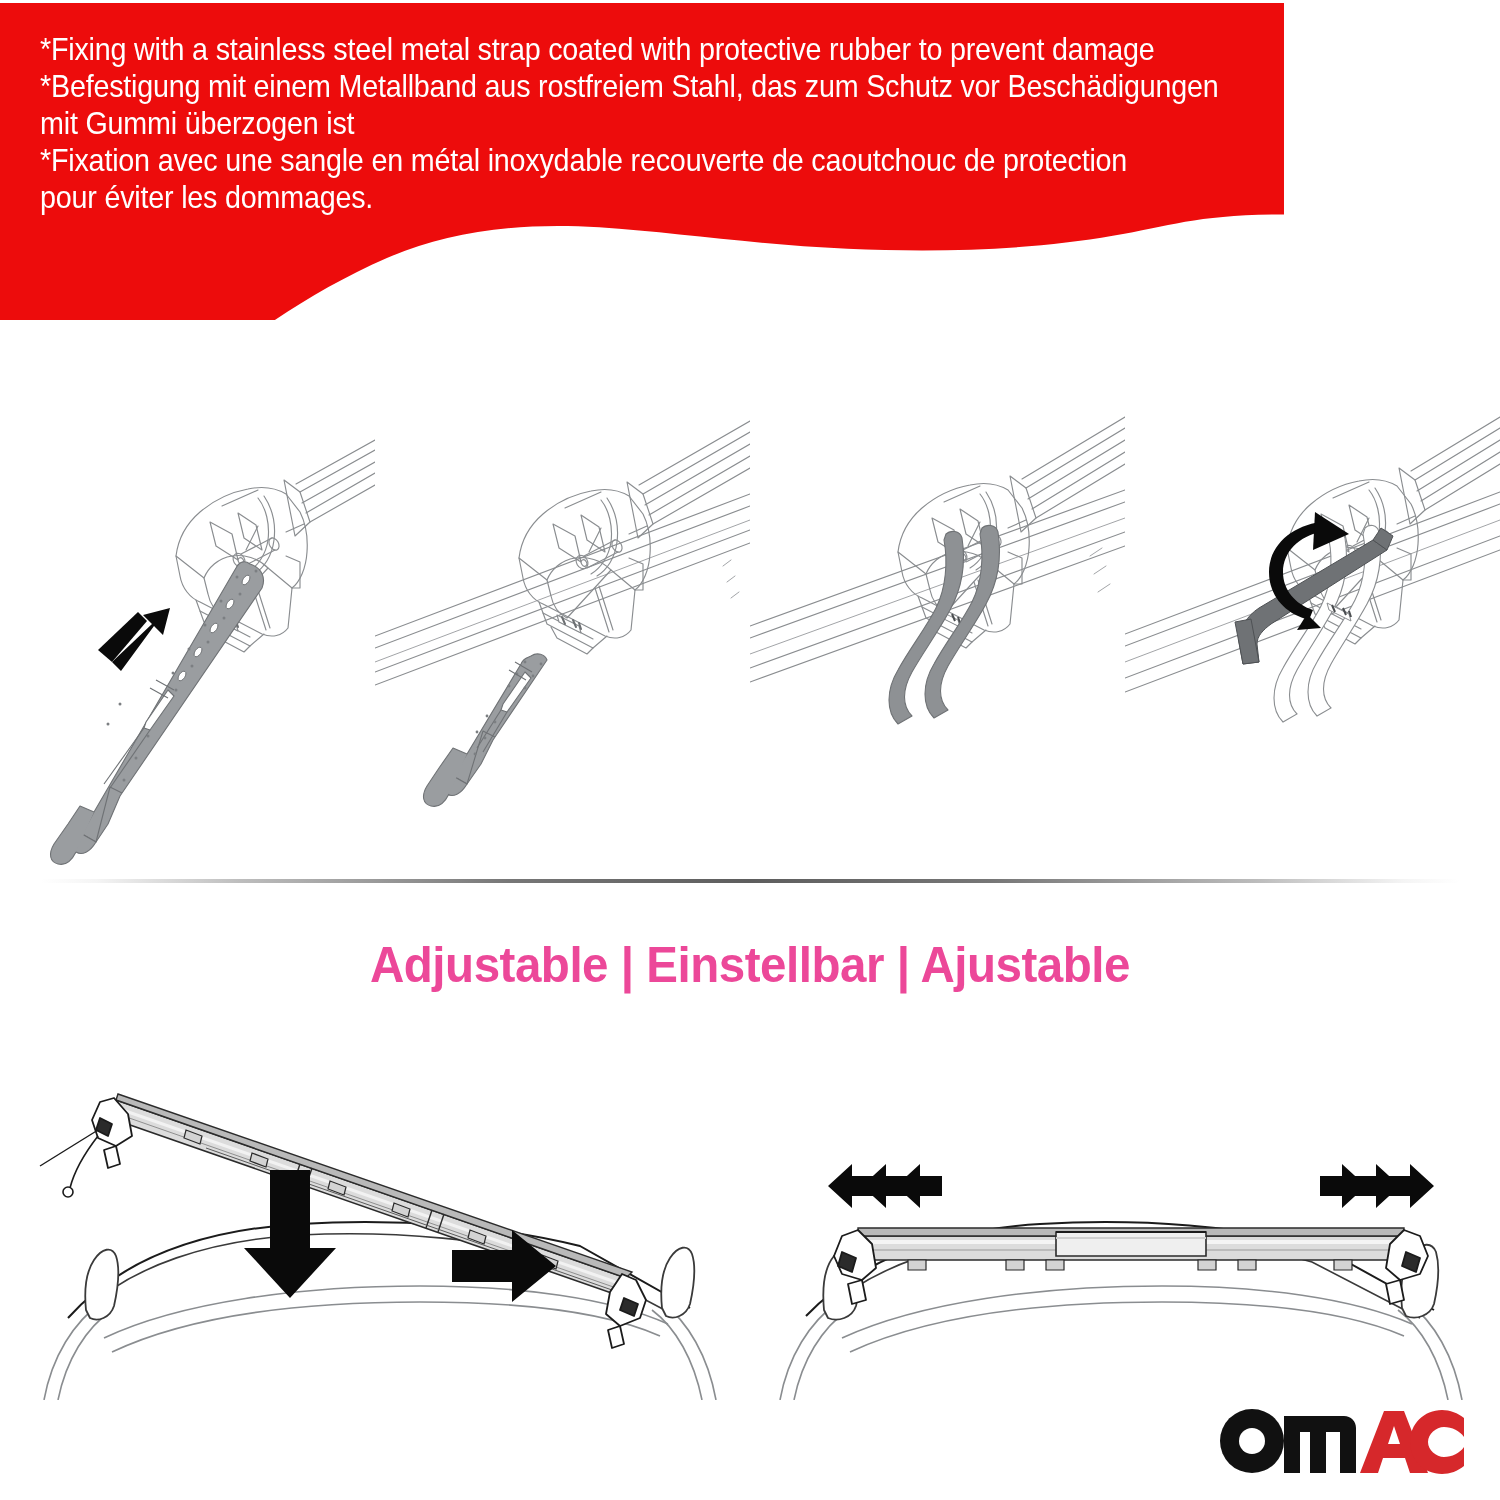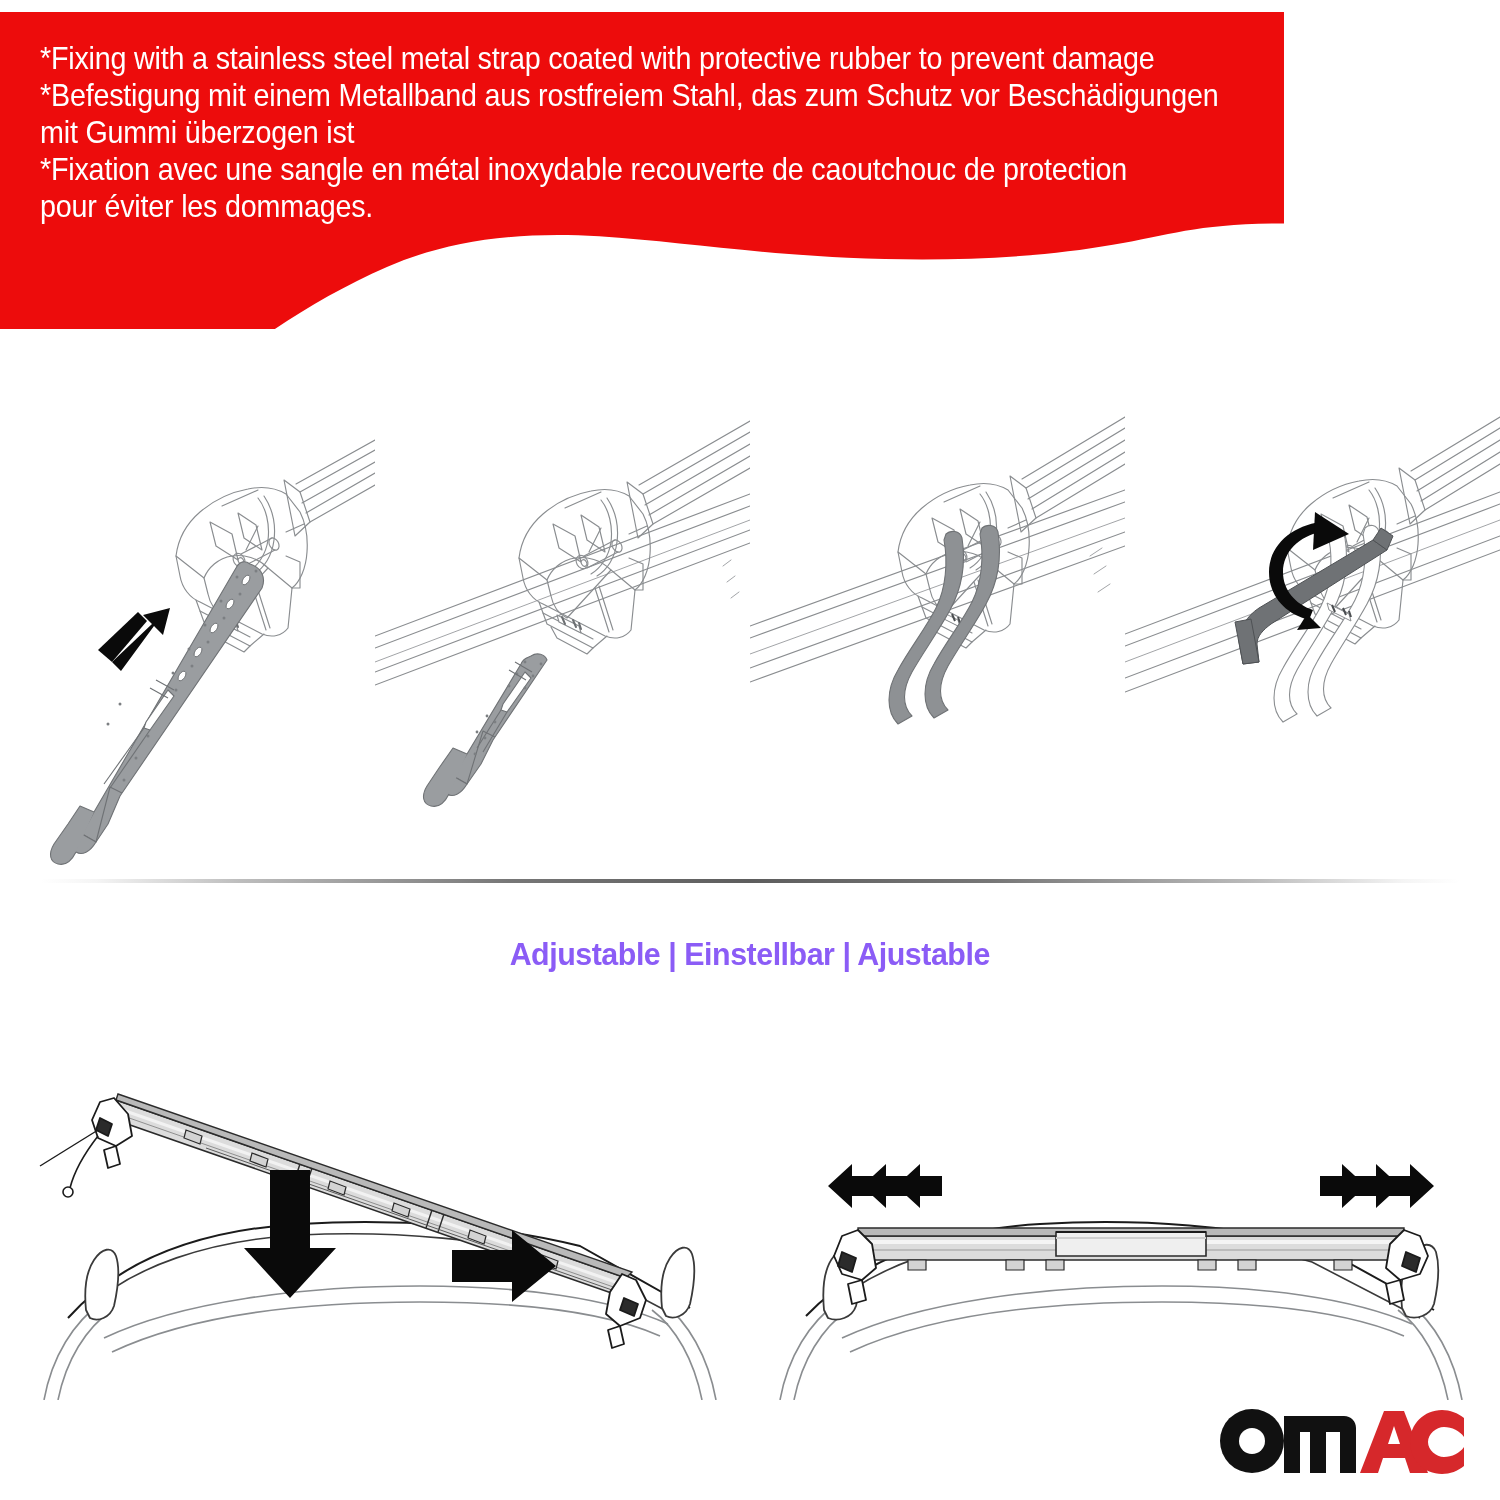--- a/index.html
+++ b/index.html
@@ -11,21 +11,21 @@
     width: 1500px;
     height: 1500px;
     position: relative;
     overflow: hidden;
     font-family: "Liberation Sans", sans-serif;
   }
 
   
   #banner {
     position: absolute;
-    left: 0; top: 12px;
+    left: 0; top: 3px;
     width: 1284px;
     height: 370px;
   }
   #banner svg { display: block; }
 
   #banner-text {
     position: absolute;
     left: 40px;
     top: 28px;
     width: 1420px;
@@ -81,24 +81,24 @@
     border-radius: 2px;
   }
 
   
   #headline {
     position: absolute;
     left: 0;
     top: 936px;
     width: 1500px;
     text-align: center;
-    color: #8b5cf6;
+    color: #ec4899;
     font-family: "Liberation Sans", sans-serif;
     font-weight: bold;
-    font-size: 32px;
+    font-size: 50px;
     letter-spacing: -0.5px;
   }
   #headline span {
     display: inline-block;
     transform: scaleX(0.95);
   }
 
   
   #bottom {
     position: absolute;

